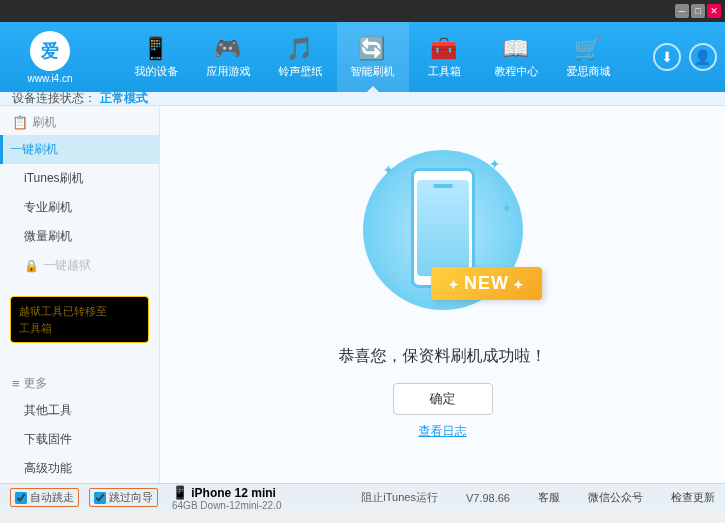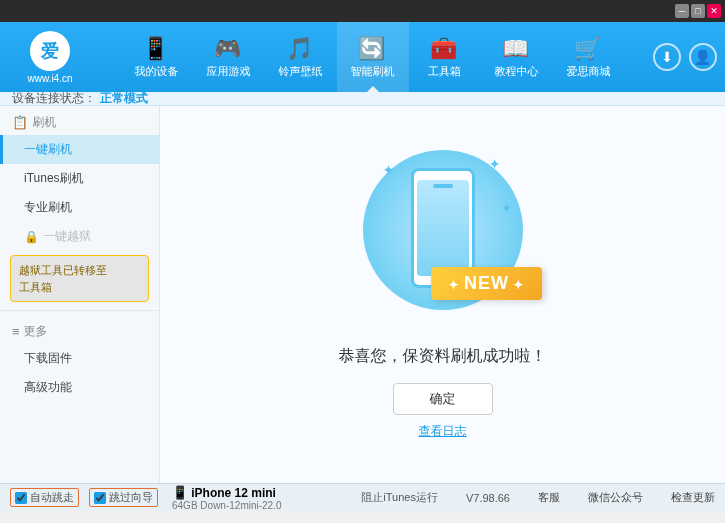--- a/index.html
+++ b/index.html
@@ -177,33 +177,33 @@
     .sidebar-item {
       padding: 6px 12px 6px 24px;
       color: #444;
       cursor: pointer;
       font-size: 12px;
     }
     .sidebar-item.active {
       background: #d0ebf8;
       color: #1a9de8;
       border-left: 3px solid #1a9de8;
-      padding-left: 21px;
+      padding-left: 7px;
     }
     .sidebar-disabled {
       padding: 6px 12px 6px 24px;
       color: #bbb;
       font-size: 12px;
       display: flex;
       align-items: center;
       gap: 4px;
     }
     .sidebar-notice-box {
-      margin: 4px 10px;
-      background: #e5e5e5;
+      margin: 16px 10px;
+      background: #000000;
       border: 1px solid #ffc107;
       border-radius: 4px;
       padding: 6px 8px;
       font-size: 11px;
       color: #856404;
       line-height: 1.5;
     }
     .sidebar-divider {
       height: 1px;
       background: #dde8f0;
@@ -461,34 +461,40 @@
     </div>
     <div class="sidebar-item active">
       <span>一键刷机</span>
     </div>
     <div class="sidebar-item">
       <span>iTunes刷机</span>
     </div>
     <div class="sidebar-item">
       <span>专业刷机</span>
     </div>
+    <div class="sidebar-item">
+      <span>微量刷机</span>
+    </div>
 
     <div class="sidebar-disabled">
       <span>🔒</span>
       <span>一键越狱</span>
     </div>
     <div class="sidebar-notice-box">
       <span>越狱工具已转移至<br>工具箱</span>
     </div>
 
     <div class="sidebar-divider"></div>
 
     <div class="sidebar-section-title">
       <span class="icon">≡</span>
       <span>更多</span>
+    </div>
+    <div class="sidebar-item">
+      <span>其他工具</span>
     </div>
     <div class="sidebar-item">
       <span>下载固件</span>
     </div>
     <div class="sidebar-item">
       <span>高级功能</span>
     </div>
   </div>
 
   <div class="content-area">

